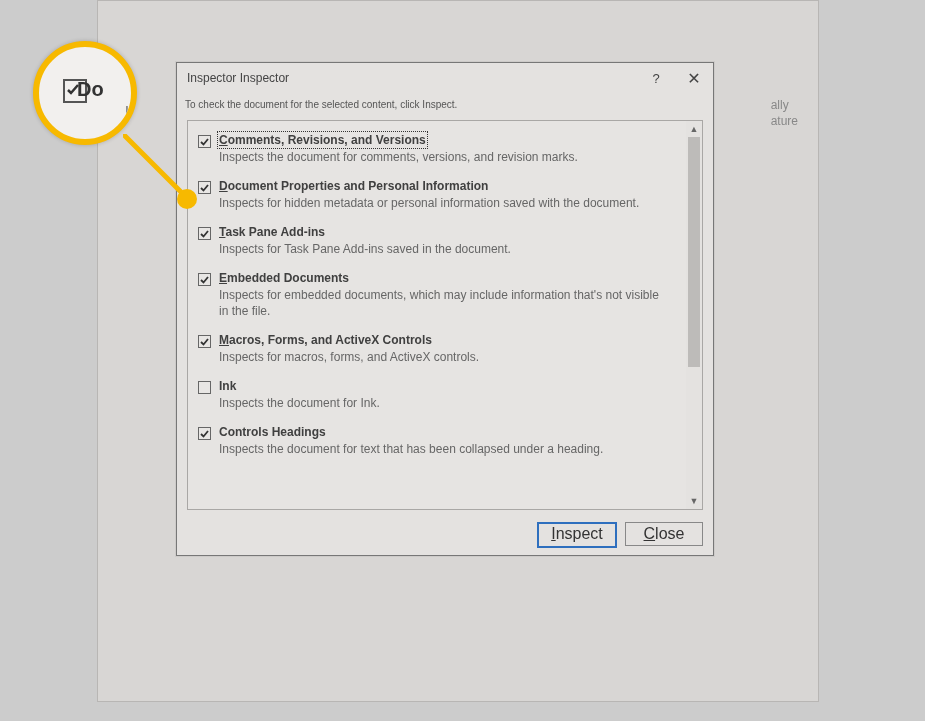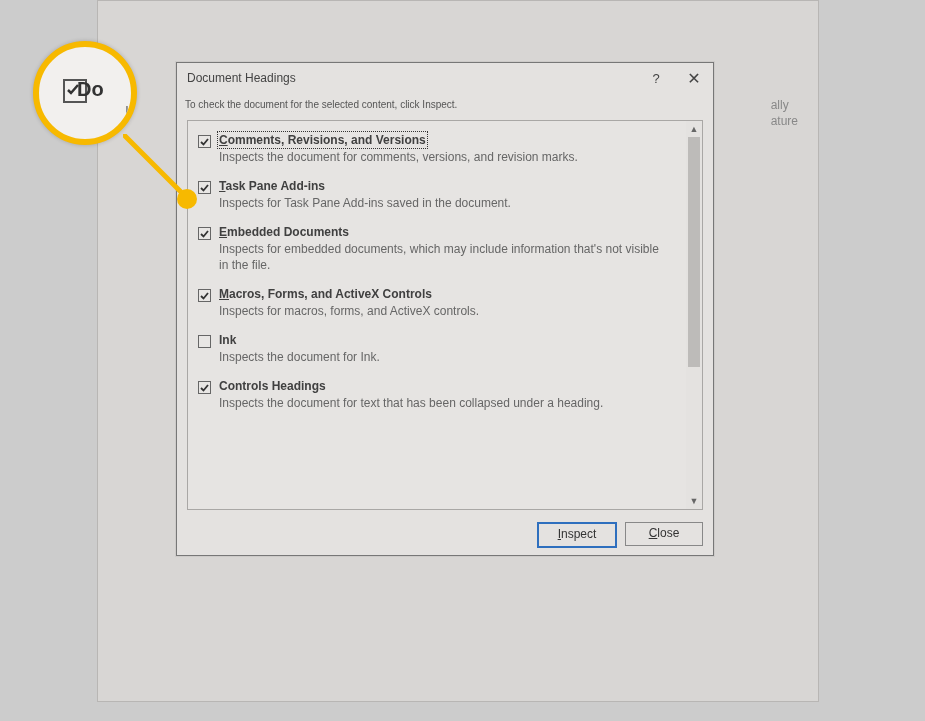--- a/index.html
+++ b/index.html
@@ -171,21 +171,21 @@
     justify-content: flex-end;
     gap: 8px;
     padding: 12px 10px 0 10px;
   }
   .btn {
     min-width: 76px;
     height: 22px;
     background: #e4e2e0;
     text-align: center;
     line-height: 20px;
-    font-size: 12px;
+    font-size: 16px;
     color: #333;
   }
   .btn.primary {
     border: 2px solid #2e6fbe;
   }
   .btn.secondary {
     border: 1px solid #888;
     height: 22px;
     line-height: 21px;
   }
@@ -270,36 +270,44 @@
 <div class="page">
   <div class="bg-text-line">
     <div>ally</div>
     <div>ature</div>
   </div>
 </div>
 
 <div class="dialog">
 
   <div class="titlebar">
-    <span class="title">Document Headings</span>
+    <span class="title">Inspector Inspector</span>
     <div class="tb-btn">?</div>
     <div class="tb-btn x">✕</div>
   </div>
 
   <div class="instruction">To check the document for the selected content, click Inspect.</div>
 
   <div class="list-wrap">
     <div class="list-inner" id="list-inner">
         <div class="item focus">
           <div class="chk on">
             <svg width="11" height="11" viewBox="0 0 11 11">
               <polyline points="2,6 4.5,8.5 9,3" fill="none" stroke="#333" stroke-width="1.8"></polyline>
             </svg>
           </div>
           <div class="texts"><span class="label"><span class="mn">C</span><span>omments, Revisions, and Versions</span></span><div class="desc">Inspects the document for comments, versions, and revision marks.</div></div>
+        </div>
+        <div class="item">
+          <div class="chk on">
+            <svg width="11" height="11" viewBox="0 0 11 11">
+              <polyline points="2,6 4.5,8.5 9,3" fill="none" stroke="#333" stroke-width="1.8"></polyline>
+            </svg>
+          </div>
+          <div class="texts"><span class="label"><span class="mn">D</span><span>ocument Properties and Personal Information</span></span><div class="desc">Inspects for hidden metadata or personal information saved with the document.</div></div>
         </div>
         <div class="item">
           <div class="chk on">
             <svg width="11" height="11" viewBox="0 0 11 11">
               <polyline points="2,6 4.5,8.5 9,3" fill="none" stroke="#333" stroke-width="1.8"></polyline>
             </svg>
           </div>
           <div class="texts"><span class="label"><span class="mn">T</span><span>ask Pane Add-ins</span></span><div class="desc">Inspects for Task Pane Add-ins saved in the document.</div></div>
         </div>
         <div class="item">

